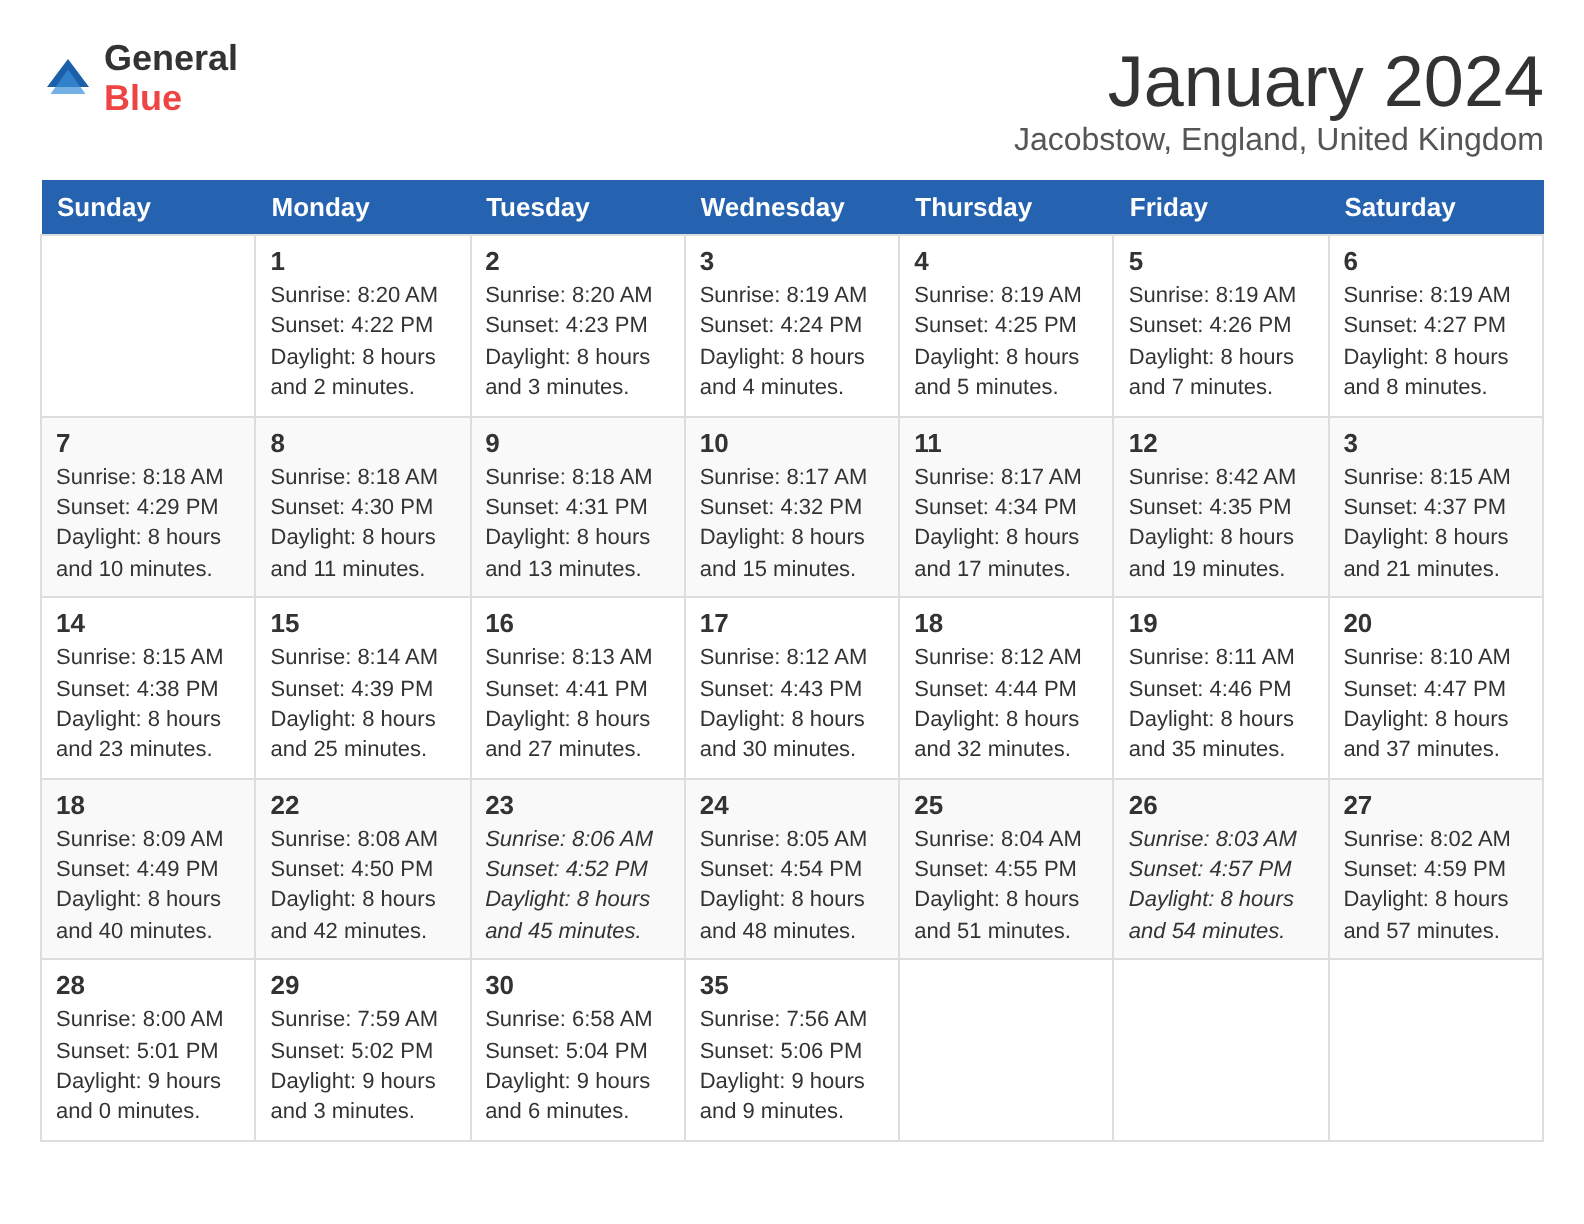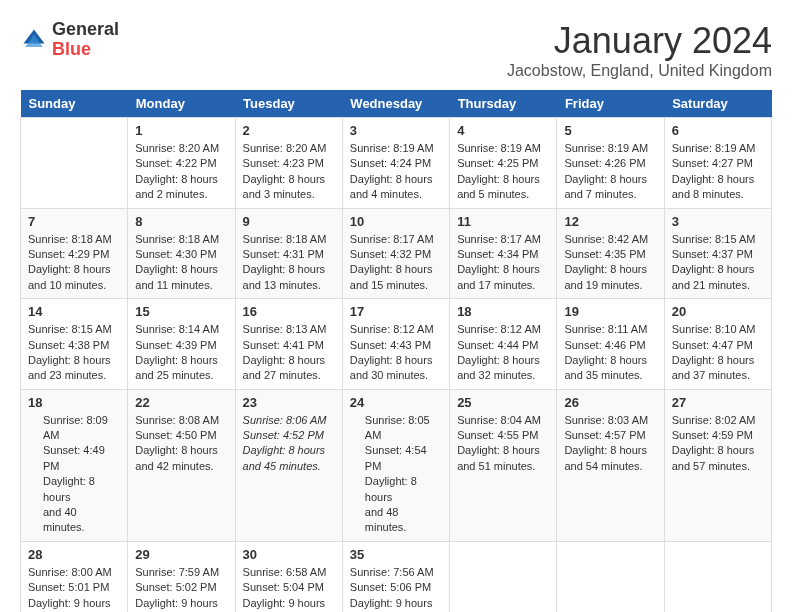--- a/index.html
+++ b/index.html
@@ -264,56 +264,56 @@
           <span class="day-number">20</span>
           <div class="day-info" style="white-space: pre-line;">Sunrise: 8:10 AM
 Sunset: 4:47 PM
 Daylight: 8 hours
 and 37 minutes.</div>
         </td>
       </tr>
       <tr>
         <td>
           <span class="day-number">18</span>
-          <div class="day-info" style="white-space: pre-line; margin-left: 15px;">Sunrise: 8:09 AM
+          <div class="day-info" style="white-space: pre-line;">Sunrise: 8:09 AM
 Sunset: 4:49 PM
 Daylight: 8 hours
 and 40 minutes.</div>
         </td>
         <td>
           <span class="day-number">22</span>
           <div class="day-info" style="white-space: pre-line;">Sunrise: 8:08 AM
 Sunset: 4:50 PM
 Daylight: 8 hours
 and 42 minutes.</div>
         </td>
         <td>
           <span class="day-number">23</span>
           <div class="day-info" style="white-space: pre-line; font-style: italic;">Sunrise: 8:06 AM
 Sunset: 4:52 PM
 Daylight: 8 hours
 and 45 minutes.</div>
         </td>
         <td>
           <span class="day-number">24</span>
-          <div class="day-info" style="white-space: pre-line; margin-left: 15px;">Sunrise: 8:05 AM
+          <div class="day-info" style="white-space: pre-line;">Sunrise: 8:05 AM
 Sunset: 4:54 PM
 Daylight: 8 hours
 and 48 minutes.</div>
         </td>
         <td>
           <span class="day-number">25</span>
           <div class="day-info" style="white-space: pre-line;">Sunrise: 8:04 AM
 Sunset: 4:55 PM
 Daylight: 8 hours
 and 51 minutes.</div>
         </td>
         <td>
           <span class="day-number">26</span>
-          <div class="day-info" style="white-space: pre-line;">Sunrise: 8:03 AM
+          <div class="day-info" style="white-space: pre-line; font-style: italic;">Sunrise: 8:03 AM
 Sunset: 4:57 PM
 Daylight: 8 hours
 and 54 minutes.</div>
         </td>
         <td>
           <span class="day-number">27</span>
           <div class="day-info" style="white-space: pre-line;">Sunrise: 8:02 AM
 Sunset: 4:59 PM
 Daylight: 8 hours
 and 57 minutes.</div>

